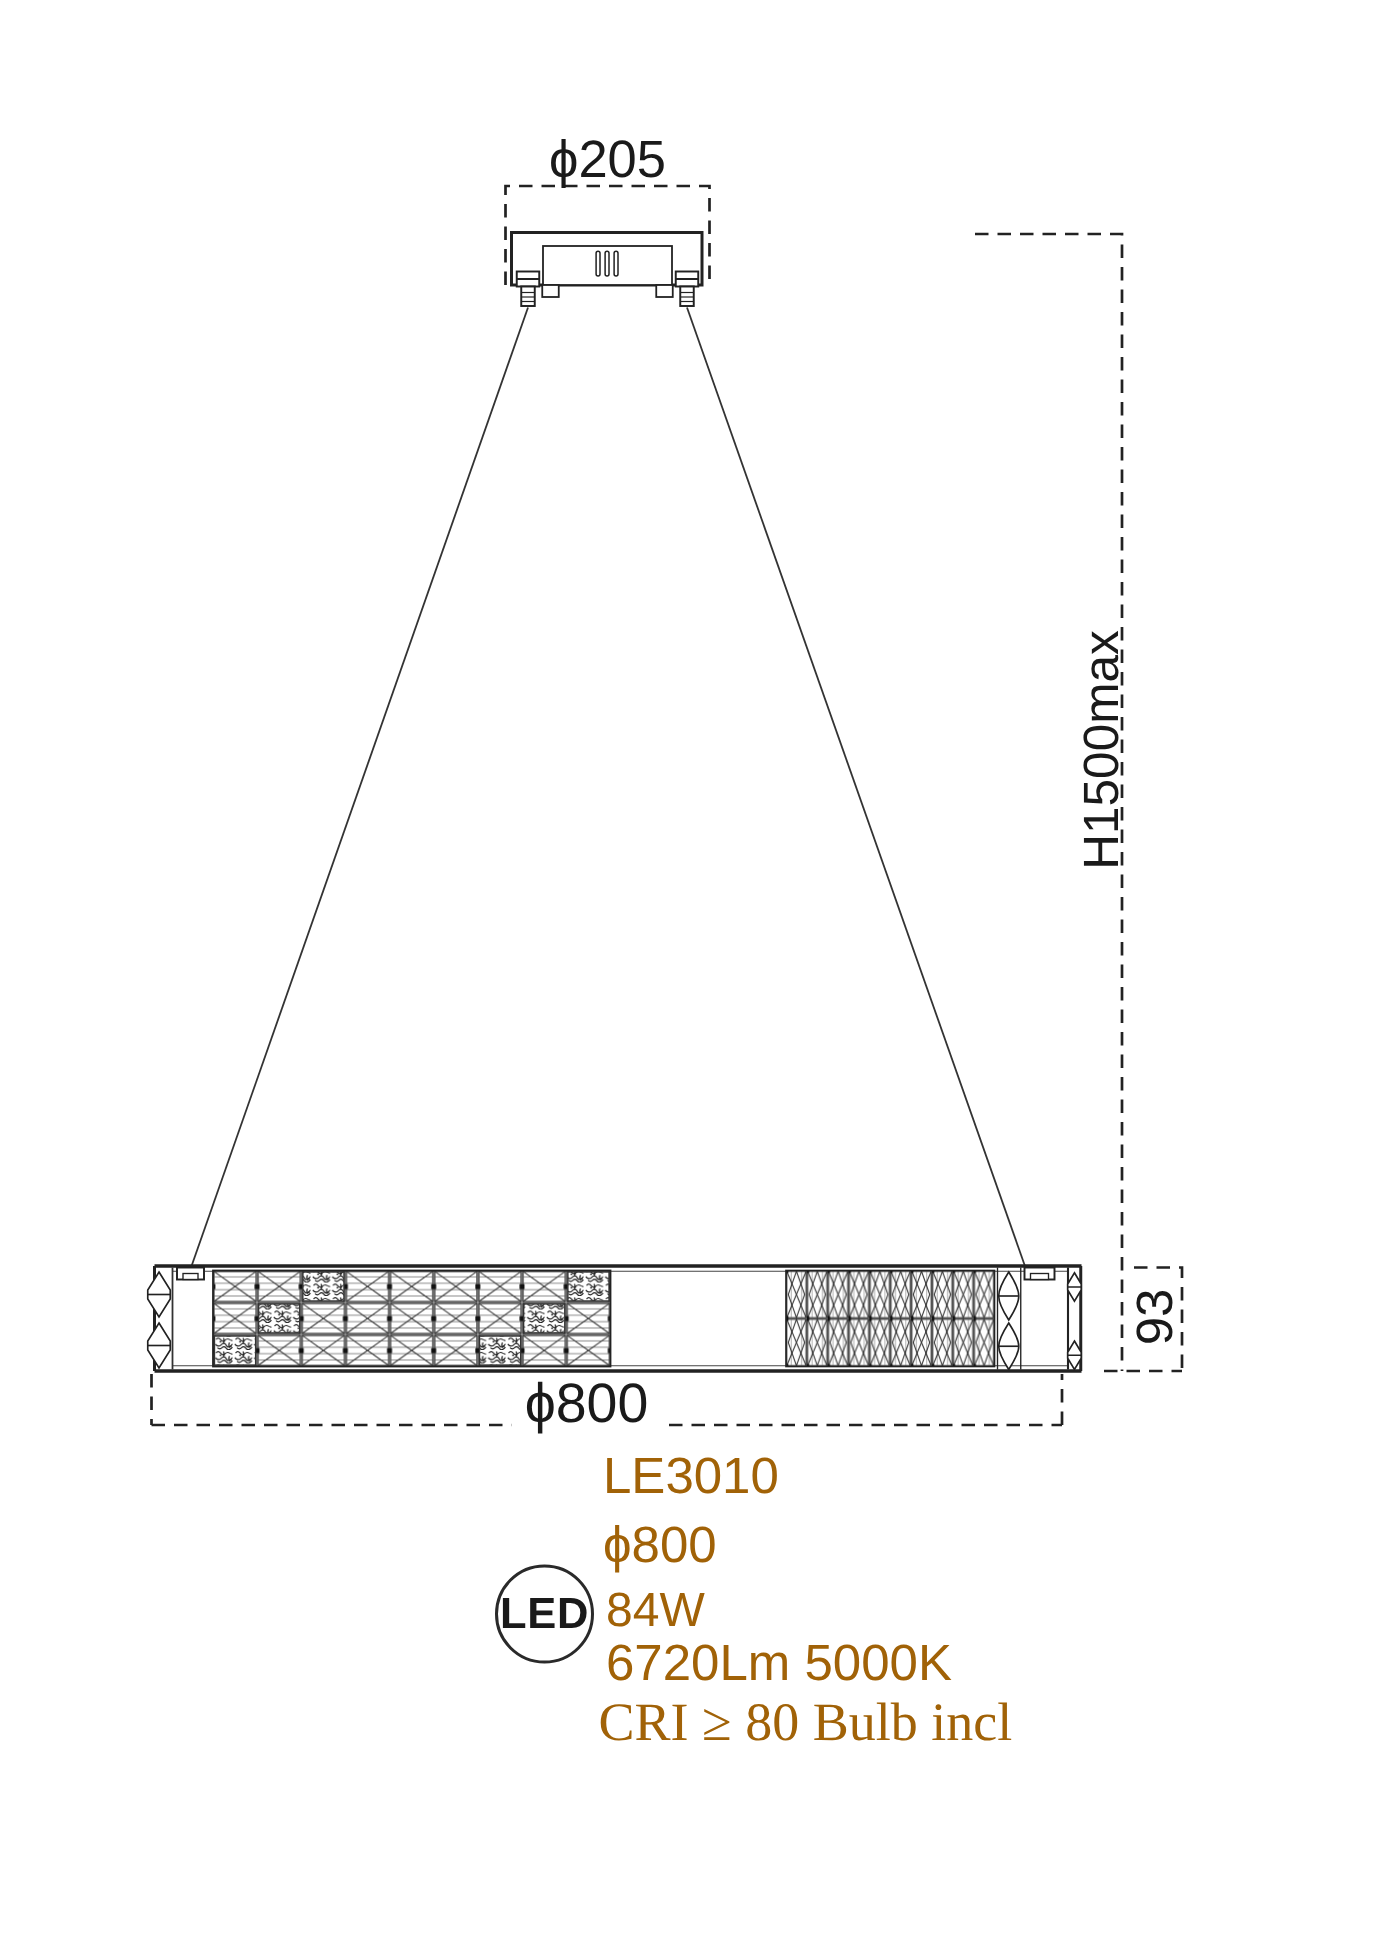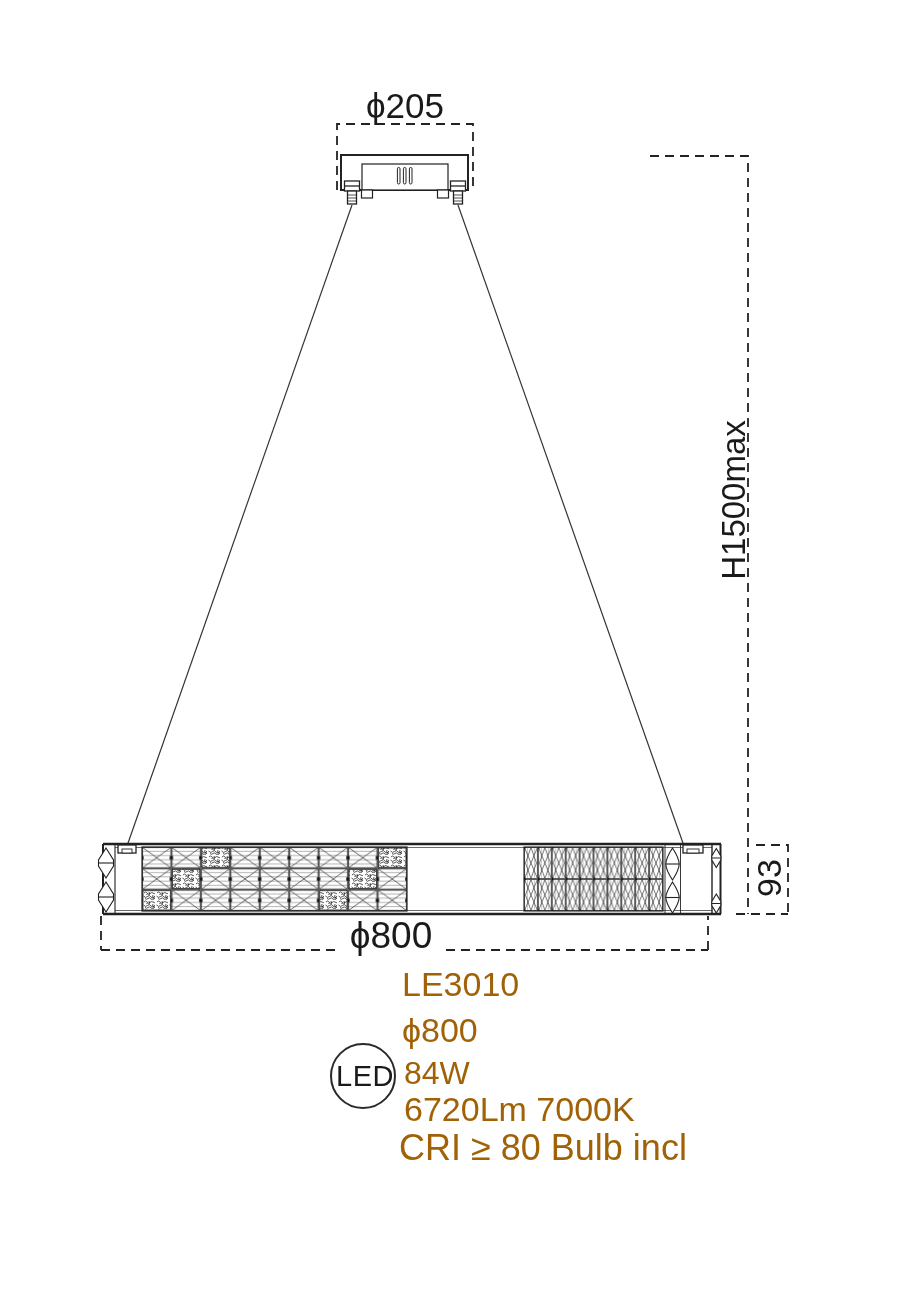--- a/index.html
+++ b/index.html
@@ -11,26 +11,26 @@
   #drawing{position:absolute;left:0;top:0;}
   .dim-text{
     font-family:"Liberation Sans","DejaVu Sans",sans-serif;
     fill:#1a1a1a;
   }
   .spec{position:absolute;white-space:nowrap;line-height:1;color:#a16207;}
   .spec-model{left:402px;top:967px;font-size:34px;}
   .spec-diameter{left:402px;top:1013px;font-size:34px;}
   .spec-watt{left:404px;top:1057px;font-size:32px;}
   .spec-lumen{left:404px;top:1092px;font-size:34px;}
-  .spec-cri{left:399px;top:1130px;font-size:36px;}
+  .spec-cri{left:399px;top:1130px;font-size:36px;font-family:Liberation Serif, serif;}
   .led-badge{
     position:absolute;left:330px;top:1043px;width:62px;height:62px;
     border:2px solid #2a2a2a;border-radius:50%;
-    display:flex;align-items:center;justify-content:flex-end;
-    font-size:29px;letter-spacing:0.5px;
+    display:flex;align-items:center;justify-content:center;
+    font-size:29px;letter-spacing:0.5px;font-weight:bold;
   }
 </style>
 </head>
 <body>
 
 <svg id="drawing" width="919" height="1300" viewBox="0 0 919 1300" xmlns="http://www.w3.org/2000/svg">
 
   <defs>
 
     <pattern id="frontCell" x="142" y="847" width="29.44" height="21.33" patternUnits="userSpaceOnUse">
@@ -213,14 +213,14 @@
     <text class="dim-text" x="391" y="948" font-size="37" text-anchor="middle">ϕ800</text>
   </g>
 </svg>
 
 <div class="spec spec-model">LE3010</div>
 <div class="spec spec-diameter">ϕ800</div>
 <div class="led-badge">
   <span>LED</span>
 </div>
 <div class="spec spec-watt">84W</div>
-<div class="spec spec-lumen">6720Lm 7000K</div>
+<div class="spec spec-lumen">6720Lm 5000K</div>
 <div class="spec spec-cri">CRI ≥ 80 Bulb incl</div>
 
 </body></html>

